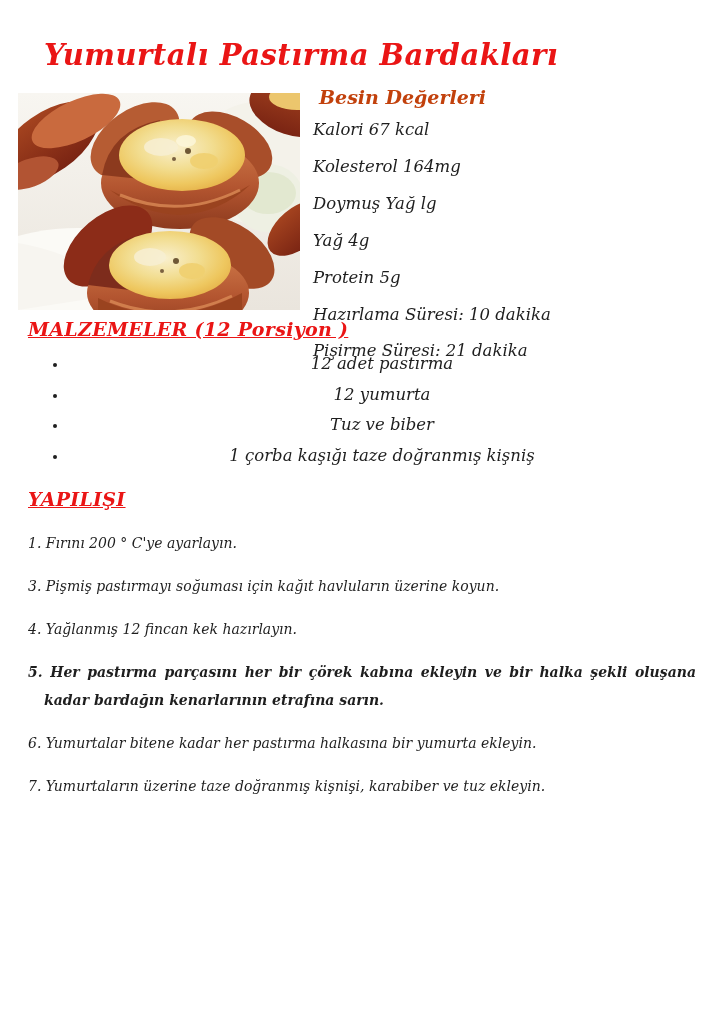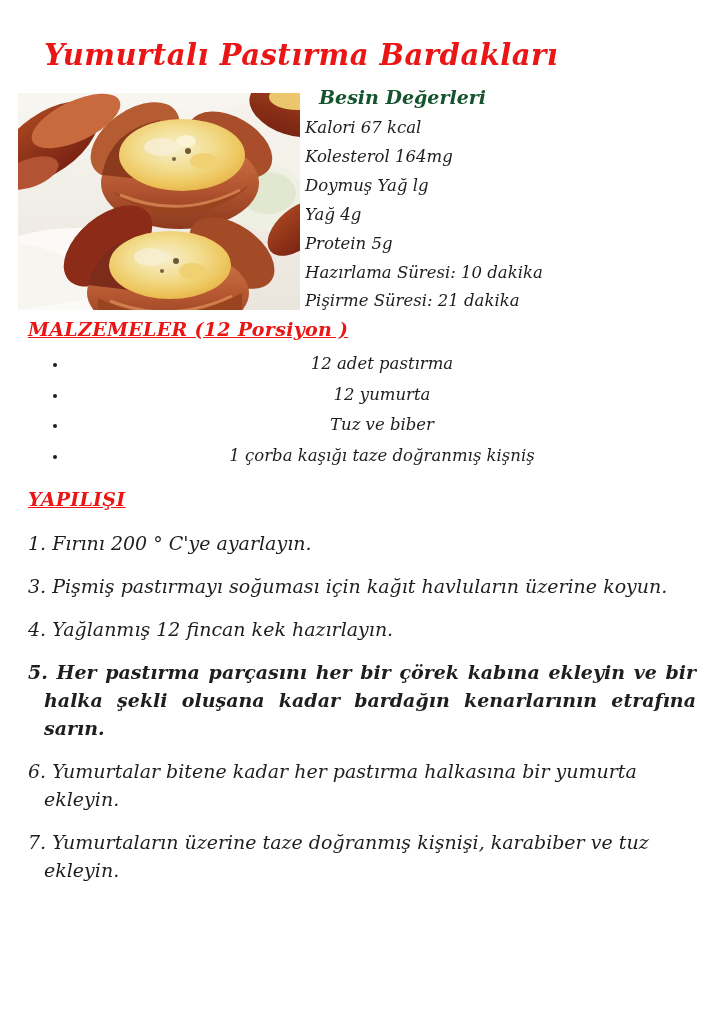--- a/index.html
+++ b/index.html
@@ -21,38 +21,38 @@
 
   .photo {
     position: absolute; left: 18px; top: 93px;
     width: 282px; height: 217px; overflow: hidden;
   }
   .photo svg { display: block; width: 282px; height: 217px; }
 
   .nutrition { position: absolute; left: 305px; top: 86px; width: 404px; }
   .nutrition-heading {
     margin: 0 0 6px 14px; font-size: 19px; font-weight: 700; font-style: italic;
-    color: #14532d;
+    color: #c2410c;
   }
-  .nutrition-line { margin: 0; font-size: 16.5px; line-height: 28.9px; }
+  .nutrition-line { margin: 8px; font-size: 16.5px; line-height: 28.9px; }
 
   .ingredients { position: absolute; left: 28px; top: 318px; width: 668px; }
   .section-heading {
     margin: 0; font-size: 19px; font-weight: 700; font-style: italic; color: #ea1515;
     letter-spacing: 0.3px;
     text-decoration: underline;
   }
   .ingredient-list { margin: 14px 0 0 0; padding-left: 40px; list-style: disc outside; }
   .ingredient-item { font-size: 16.5px; line-height: 19px; margin-bottom: 11.5px; text-align: center; }
   .ingredient-item::marker { font-size: 14px; }
 
   .directions { position: absolute; left: 28px; top: 488px; width: 668px; }
   .steps { margin-top: 19px; }
   .direction-step {
-    margin: 0 0 15px 0; font-size: 19px; line-height: 28px;
+    margin: 0 0 15px 0; font-size: 14px; line-height: 28px;
     padding-left: 16px; text-indent: -16px;
   }
   .direction-step.justify { text-align: justify; text-align-last: left; font-weight: bold; }
 </style>
 </head>
 <body>
 
 <div class="sheet">
 
   <h1 class="page-title">Yumurtalı Pastırma Bardakları</h1>

